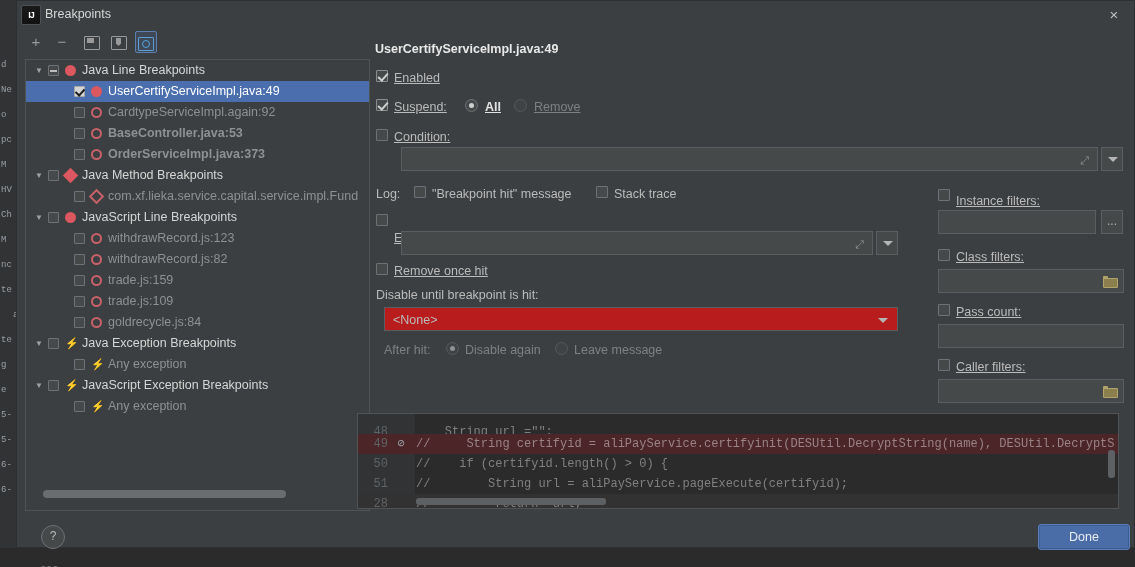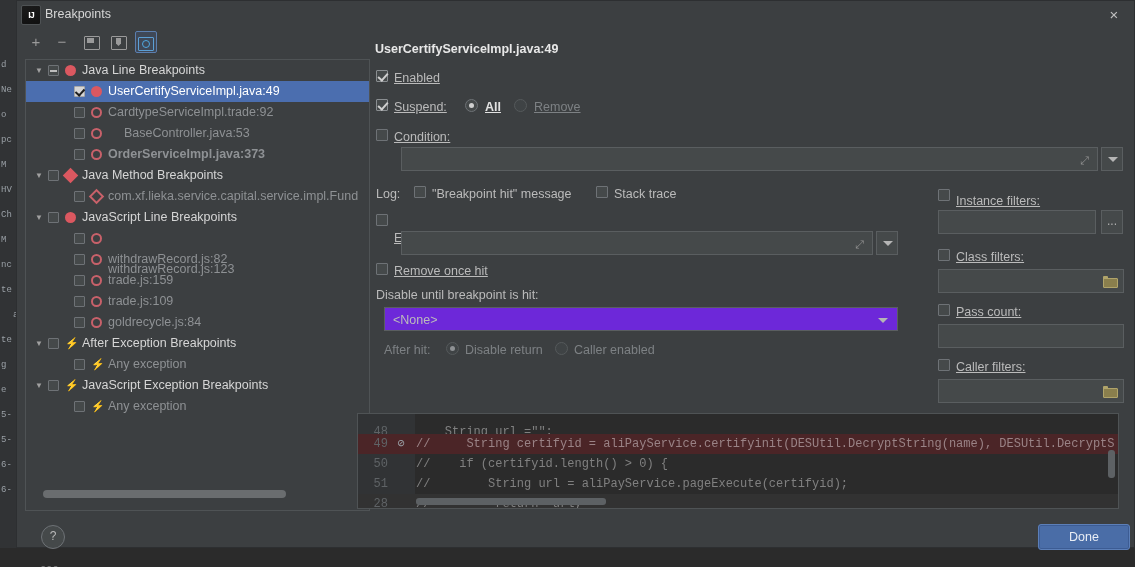--- a/index.html
+++ b/index.html
@@ -96,21 +96,21 @@
   .u{text-decoration:underline;}
   .rd{position:absolute;width:13px;height:13px;border-radius:50%;border:1px solid #6e7276;
      background:#45494a;box-sizing:border-box;cursor:pointer;}
   .rd.on:after{content:"";position:absolute;left:3px;top:3px;width:5px;height:5px;border-radius:50%;
      background:#cfcfcf;}
   .rd.dis{border-color:#55595b;background:#3f4345;}
   .rd.dis.on:after{background:#8e9194;}
   .field{position:absolute;background:#45494a;border:1px solid #5a5e60;box-sizing:border-box;}
   .fbtn{position:absolute;background:#45494a;border:1px solid #5a5e60;box-sizing:border-box;
      color:#b0b0b0;text-align:center;cursor:pointer;}
-  .combo{position:absolute;background:#6d28d9;border:1px solid #5a5e60;box-sizing:border-box;}
+  .combo{position:absolute;background:#b91c1c;border:1px solid #5a5e60;box-sizing:border-box;}
   .combo .cval{position:absolute;left:8px;top:0;line-height:24px;font-size:12.5px;color:#bbbbbb;}
   .caret{position:absolute;width:0;height:0;border-left:5px solid transparent;
      border-right:5px solid transparent;border-top:5px solid #b5b5b5;}
   .expander{position:absolute;color:#909090;font-size:11px;cursor:pointer;}
   .folder-ic{position:absolute;width:14px;height:11px;cursor:pointer;}
   .folder-ic:before{content:"";position:absolute;left:0;top:2px;width:13px;height:8px;
      border:1px solid #b0a46a;border-radius:1px;background:#8a7f4d;}
   .folder-ic:after{content:"";position:absolute;left:0;top:0px;width:5px;height:3px;
      background:#b0a46a;border-radius:1px 1px 0 0;}
 
@@ -212,26 +212,26 @@
           <div class="lbl grp" style="left: 56px;">Java Line Breakpoints</div>
         </div>
         <div class="row sel" style="top: 21px; position: absolute; left: 0px; width: 343px;">
           <div class="cbx chk" style="left: 48px;"></div>
           <div class="bp full" style="left: 65px;"></div>
           <div class="lbl red" style="left: 82px;">UserCertifyServiceImpl.java:49</div>
         </div>
         <div class="row" style="top: 42px; position: absolute; left: 0px; width: 343px;">
           <div class="cbx" style="left: 48px;"></div>
           <div class="bp hollow" style="left: 65px;"></div>
-          <div class="lbl item" style="left: 82px;">CardtypeServiceImpl.trade:92</div>
+          <div class="lbl item" style="left: 82px;">CardtypeServiceImpl.again:92</div>
         </div>
         <div class="row" style="top: 63px; position: absolute; left: 0px; width: 343px;">
           <div class="cbx" style="left: 48px;"></div>
           <div class="bp hollow" style="left: 65px;"></div>
-          <div class="lbl item" style="left: 98px;">BaseController.java:53</div>
+          <div class="lbl item" style="left: 82px; font-weight: bold;">BaseController.java:53</div>
         </div>
         <div class="row" style="top: 84px; position: absolute; left: 0px; width: 343px;">
           <div class="cbx" style="left: 48px;"></div>
           <div class="bp hollow" style="left: 65px;"></div>
           <div class="lbl item" style="left: 82px; font-weight: bold;">OrderServiceImpl.java:373</div>
         </div>
         <div class="row" style="top: 105px; position: absolute; left: 0px; width: 343px;">
           <div class="arrow" style="left: 6px;">▼</div>
           <div class="cbx" style="left: 22px;"></div>
           <div class="dm full" style="left: 39px;"></div>
@@ -244,21 +244,21 @@
         </div>
         <div class="row" style="top: 147px; position: absolute; left: 0px; width: 343px;">
           <div class="arrow" style="left: 6px;">▼</div>
           <div class="cbx" style="left: 22px;"></div>
           <div class="bp full" style="left: 39px;"></div>
           <div class="lbl grp" style="left: 56px;">JavaScript Line Breakpoints</div>
         </div>
         <div class="row" style="top: 168px; position: absolute; left: 0px; width: 343px;">
           <div class="cbx" style="left: 48px;"></div>
           <div class="bp hollow" style="left: 65px;"></div>
-          <div class="lbl item" style="left: 82px; margin-top: 31px;">withdrawRecord.js:123</div>
+          <div class="lbl item" style="left: 82px;">withdrawRecord.js:123</div>
         </div>
         <div class="row" style="top: 189px; position: absolute; left: 0px; width: 343px;">
           <div class="cbx" style="left: 48px;"></div>
           <div class="bp hollow" style="left: 65px;"></div>
           <div class="lbl item" style="left: 82px;">withdrawRecord.js:82</div>
         </div>
         <div class="row" style="top: 210px; position: absolute; left: 0px; width: 343px;">
           <div class="cbx" style="left: 48px;"></div>
           <div class="bp hollow" style="left: 65px;"></div>
           <div class="lbl item" style="left: 82px;">trade.js:159</div>
@@ -270,21 +270,21 @@
         </div>
         <div class="row" style="top: 252px; position: absolute; left: 0px; width: 343px;">
           <div class="cbx" style="left: 48px;"></div>
           <div class="bp hollow" style="left: 65px;"></div>
           <div class="lbl item" style="left: 82px;">goldrecycle.js:84</div>
         </div>
         <div class="row" style="top: 273px; position: absolute; left: 0px; width: 343px;">
           <div class="arrow" style="left: 6px;">▼</div>
           <div class="cbx" style="left: 22px;"></div>
           <div class="bolt" style="left: 39px; font-size: 11px;">⚡</div>
-          <div class="lbl grp" style="left: 56px;">After Exception Breakpoints</div>
+          <div class="lbl grp" style="left: 56px;">Java Exception Breakpoints</div>
         </div>
         <div class="row" style="top: 294px; position: absolute; left: 0px; width: 343px;">
           <div class="cbx" style="left: 48px;"></div>
           <div class="bolt" style="left: 65px; font-size: 11px;">⚡</div>
           <div class="lbl item" style="left: 82px;">Any exception</div>
         </div>
         <div class="row" style="top: 315px; position: absolute; left: 0px; width: 343px;">
           <div class="arrow" style="left: 6px;">▼</div>
           <div class="cbx" style="left: 22px;"></div>
           <div class="bolt" style="left: 39px; font-size: 11px;">⚡</div>
@@ -345,23 +345,23 @@
     <div class="txt u" style="left:19px;top:227px">Remove once hit</div>
 
     <div class="txt" style="left:1px;top:251px">Disable until breakpoint is hit:</div>
     <div class="combo" style="left:9px;top:270px;width:514px;height:24px">
       <span class="cval">&lt;None&gt;</span>
       <span class="caret" style="right:9px;top:10px"></span>
     </div>
 
     <div class="txt dim" style="left:9px;top:306px">After hit:</div>
     <div class="rd dis on" style="left:71px;top:305px"></div>
-    <div class="txt dim" style="left:90px;top:306px">Disable return</div>
+    <div class="txt dim" style="left:90px;top:306px">Disable again</div>
     <div class="rd dis" style="left:180px;top:305px"></div>
-    <div class="txt dim" style="left:199px;top:306px">Caller enabled</div>
+    <div class="txt dim" style="left:199px;top:306px">Leave message</div>
 
     <div class="ck" style="left:563px;top:152px"></div>
     <div class="txt u" style="left:581px;top:157px">Instance filters:</div>
     <div class="field" style="left:563px;top:173px;width:158px;height:24px">
       <span class="txt" style="left:7px;top:5px"></span>
     </div>
     <div class="fbtn" style="left:726px;top:173px;width:22px;height:24px;line-height:20px">...</div>
 
     <div class="ck" style="left:563px;top:212px"></div>
     <div class="txt u" style="left:581px;top:213px">Class filters:</div>

